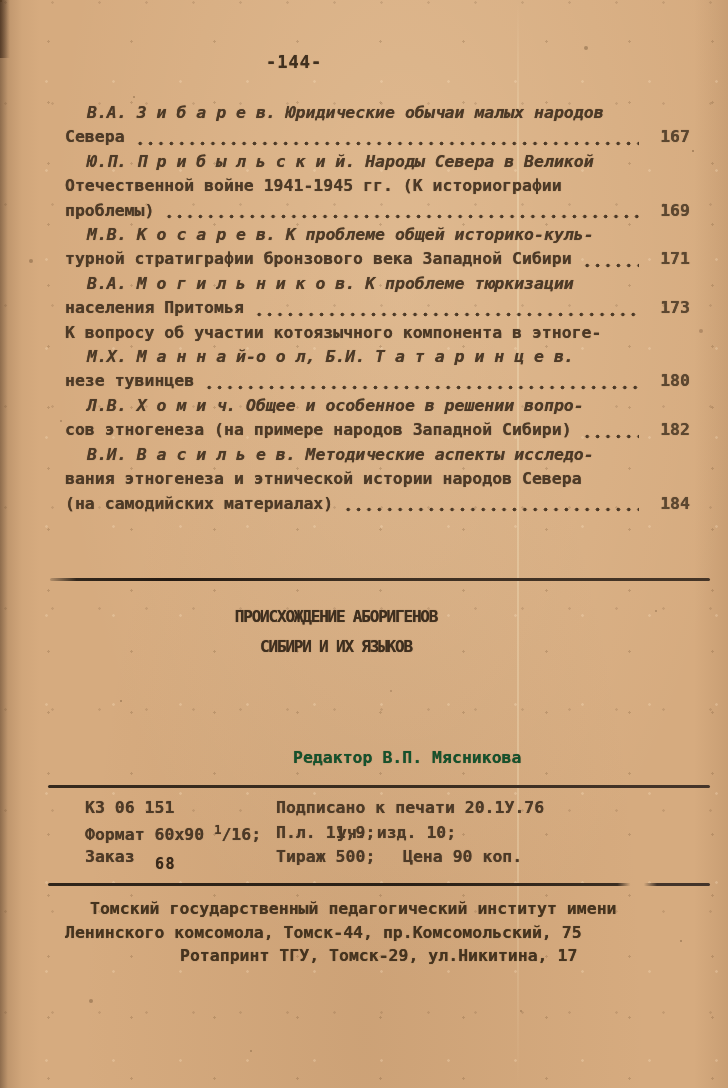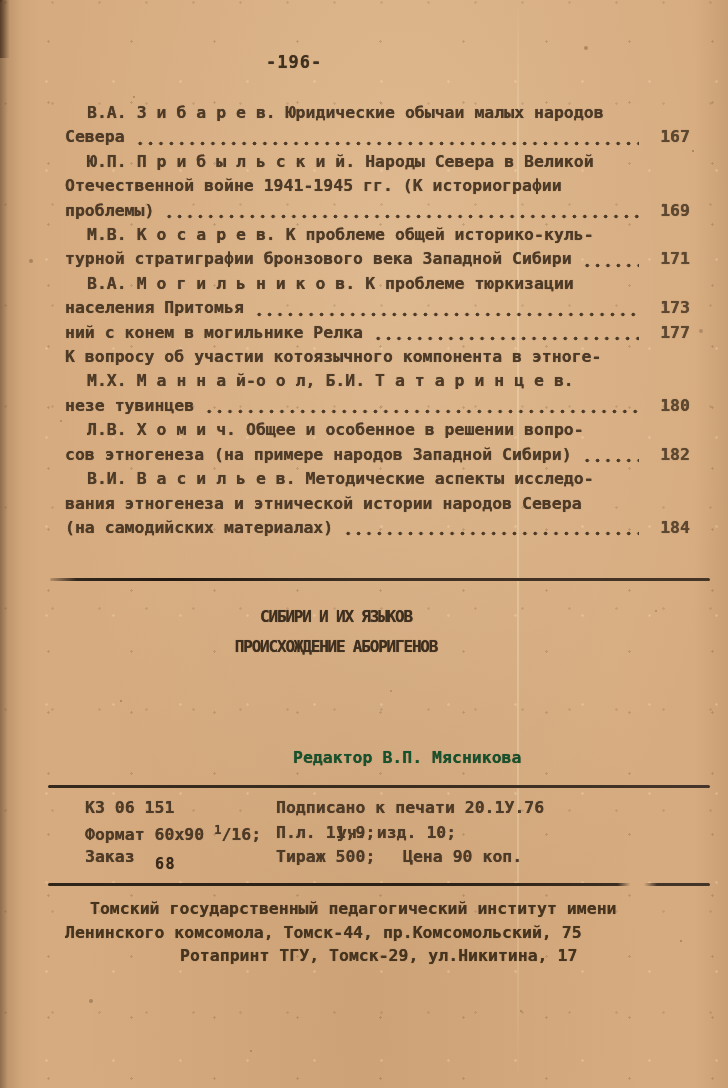--- a/index.html
+++ b/index.html
@@ -30,21 +30,21 @@
     pointer-events:none;}
   .corner-shadow{position:absolute;left:0;top:0;width:10px;height:58px;
     background:linear-gradient(to right, rgba(40,22,10,0.55), rgba(40,22,10,0));
     pointer-events:none;}
   .txt{ text-shadow:0 0 0.7px rgba(72,52,30,0.85); }
 
   .page-num{position:absolute;top:52px;left:266px;font-size:17px;letter-spacing:1px;color:#40301f;}
 
   .toc{position:absolute;top:101px;left:65px;width:625px;font-size:16.5px;line-height:24.4px;}
   .toc-line{white-space:nowrap;}
-  .indent{padding-left:22px;}
+  .indent{padding-left:22px;font-style:italic;}
   .lastline{display:flex;align-items:center;}
   .lastline > .t{flex:0 0 auto;}
   .leader{flex:1 1 auto;align-self:flex-end;height:7px;margin:0 7px 4px 9px;
     background-image:radial-gradient(circle, #4d3a27 1.7px, rgba(77,58,39,0) 2.1px);
     background-size:10.4px 7px;background-repeat:repeat-x;background-position:1px 1px;}
   .pg{flex:0 0 44px;text-align:right;color:#5c4730;}
 
   .rule{position:absolute;height:3px;border-radius:2px;}
   .rule1{top:578px;left:50px;width:660px;
     background:linear-gradient(to right,#2c211733 0%, #32271c 4%, #241a12 18%, #3c2e21 45%, #453527 100%);}
@@ -82,21 +82,21 @@
       250px 1050px 0 rgba(70,45,22,.3), 480px 160px 0 rgba(70,45,22,.25),
       30px 260px 0 1px rgba(70,45,22,.3);}
 </style>
 </head>
 <body>
 
 <div class="corner-shadow"></div>
 <div class="crease"></div>
 <div class="specks"></div>
 
-<div class="page-num txt">-196-</div>
+<div class="page-num txt">-144-</div>
 
 <div class="toc txt">
 
   <div class="toc-entry">
     <div class="toc-line indent">В.А. З и б а р е в. Юридические обычаи малых народов</div>
     <div class="toc-line lastline">
       <span class="t">Севера</span>
       <span class="leader"></span>
       <span class="pg">167</span>
     </div>
@@ -124,25 +124,20 @@
   <div class="toc-entry">
     <div class="toc-line indent">В.А. М о г и л ь н и к о в. К проблеме тюркизации</div>
     <div class="toc-line lastline">
       <span class="t">населения Притомья</span>
       <span class="leader"></span>
       <span class="pg">173</span>
     </div>
   </div>
 
   <div class="toc-entry">
-    <div class="toc-line lastline">
-      <span class="t">ний с конем в могильнике Релка</span>
-      <span class="leader"></span>
-      <span class="pg">177</span>
-    </div>
   </div>
 
   <div class="toc-entry">
     <div class="toc-line">К вопросу об участии котоязычного компонента в этноге-</div>
     <div class="toc-line indent">М.Х. М а н н а й-о о л, Б.И. Т а т а р и н ц е в.</div>
     <div class="toc-line lastline">
       <span class="t">незе тувинцев</span>
       <span class="leader"></span>
       <span class="pg">180</span>
     </div>
@@ -165,22 +160,22 @@
       <span class="leader"></span>
       <span class="pg">184</span>
     </div>
   </div>
 
 </div>
 
 <div class="rule rule1"></div>
 
 <div class="section-title txt">
+  <div>ПРОИСХОЖДЕНИЕ АБОРИГЕНОВ</div>
   <div>СИБИРИ И ИХ ЯЗЫКОВ</div>
-  <div>ПРОИСХОЖДЕНИЕ АБОРИГЕНОВ</div>
 </div>
 
 <div class="editor txt">Редактор В.П. Мясникова</div>
 
 <div class="rule rule2"></div>
 
 <div class="imprint txt">
   <div class="imprint-row">
     <span class="c1">КЗ 06 151</span>
     <span class="c2">Подписано к печати 20.1У.76</span>

